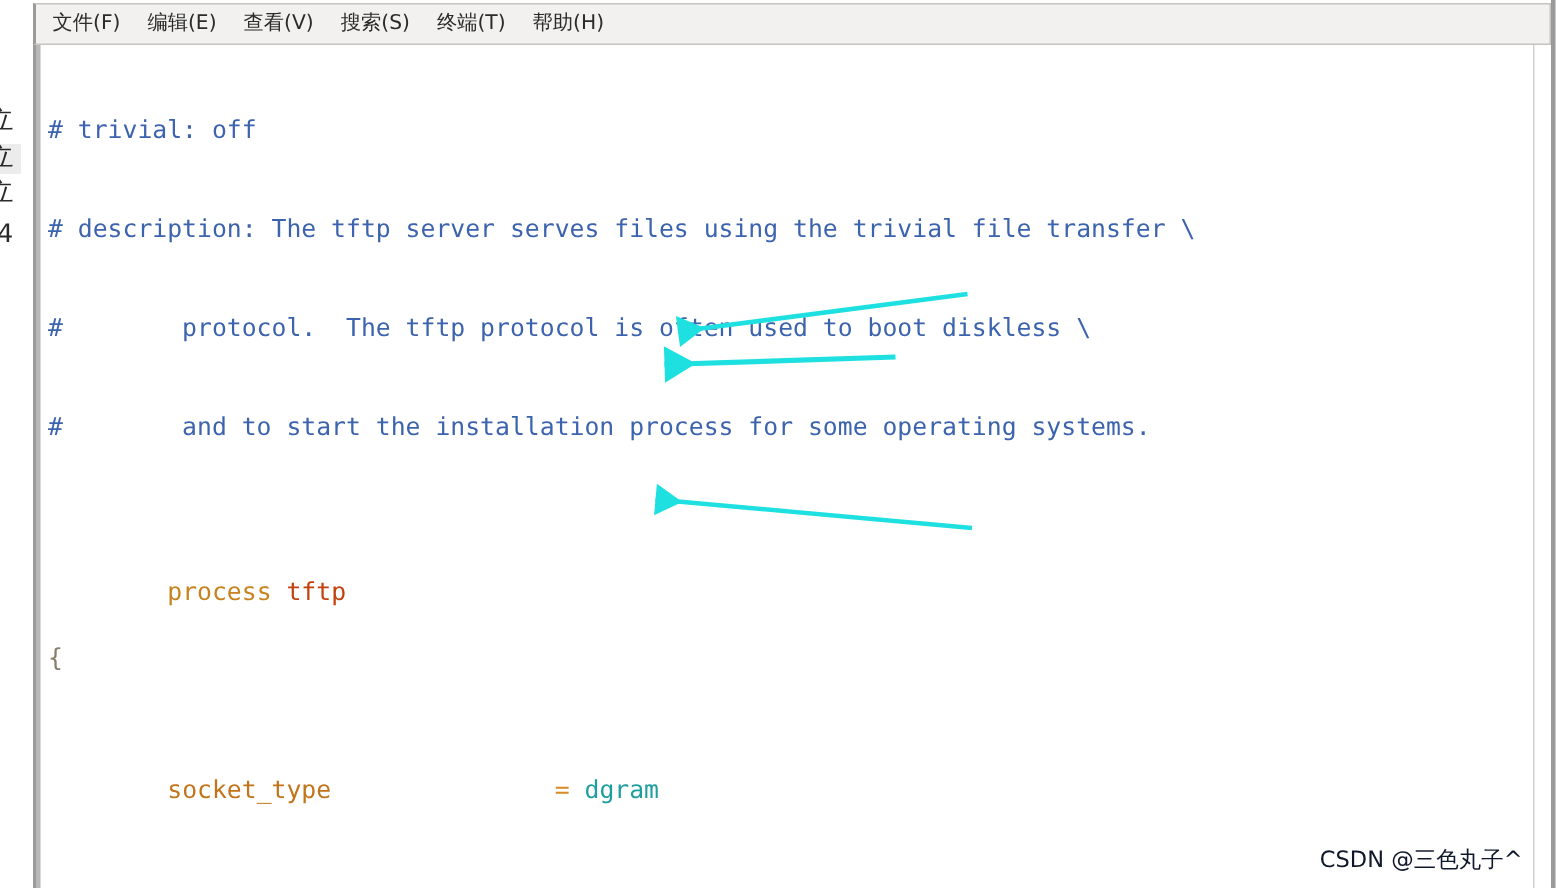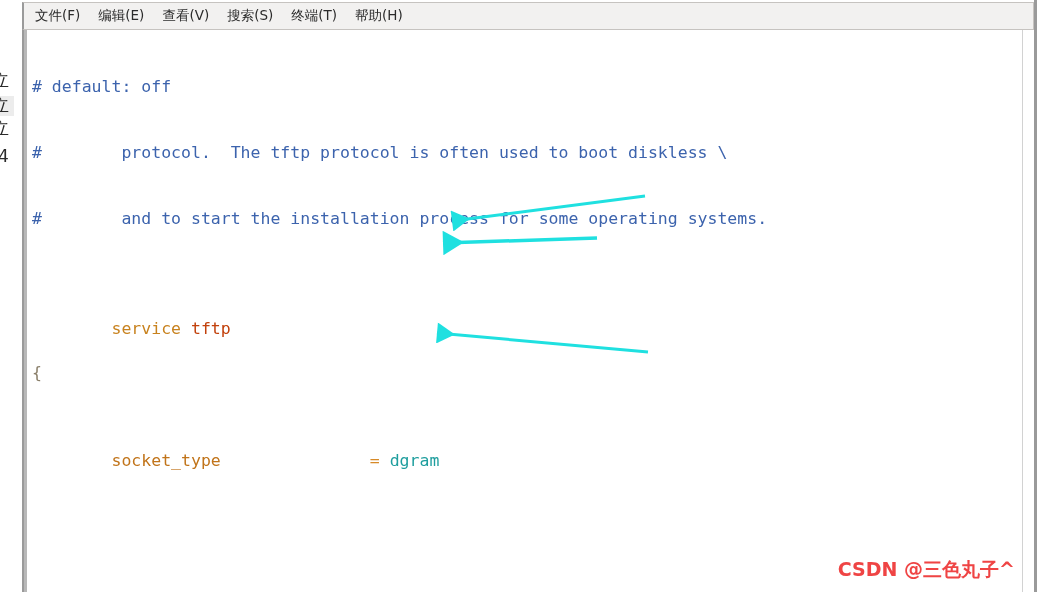--- a/index.html
+++ b/index.html
@@ -150,25 +150,24 @@
     white-space: nowrap;
     line-height: 1;
   }
 
   
   #watermark {
     position: absolute;
     right: 22px;
     bottom: 9px;
     font-family: "DejaVu Sans", sans-serif;
-    font-size: 19px;
-    color: #ef4444;
+    font-size: 15px;
+    color: #0f172a;
     white-space: nowrap;
     z-index: 9;
-    font-weight: bold;
   }
 </style>
 </head>
 <body>
 
 <div id="window">
 
   <div id="left-gutter">
     <span class="gutter-char" style="top:72px;">立</span>
     <span class="gutter-char boxed" style="top:96px;">立</span>
@@ -182,26 +181,27 @@
     <span class="menu-item">查看(V)</span>
     <span class="menu-item">搜索(S)</span>
     <span class="menu-item">终端(T)</span>
     <span class="menu-item">帮助(H)</span>
   </div>
 
   <div id="editor-frame">
     <div id="split-line"></div>
 
     <div id="code">
-      <div class="line"><span class="c-comment"># default: off</span></div>
+      <div class="line"><span class="c-comment"># trivial: off</span></div>
+      <div class="line"><span class="c-comment"># description: The tftp server serves files using the trivial file transfer \</span></div>
       <div class="line"><span class="c-comment">#        protocol.  The tftp protocol is often used to boot diskless \</span></div>
       <div class="line"><span class="c-comment">#        and to start the installation process for some operating systems.</span></div>
 
       <div class="line">
-        <span class="c-keyword">service</span><span> </span><span class="c-name">tftp</span>
+        <span class="c-keyword">process</span><span> </span><span class="c-name">tftp</span>
       </div>
       <div class="line"><span class="c-brace">{</span></div>
 
       <div id="entries"><div class="line"><span>        </span><span class="c-attr">socket_type</span><span>               </span><span class="c-eq">=</span><span> </span><span class="c-val-teal">dgram</span></div></div>
 
       
 
       
     </div>
   </div>

